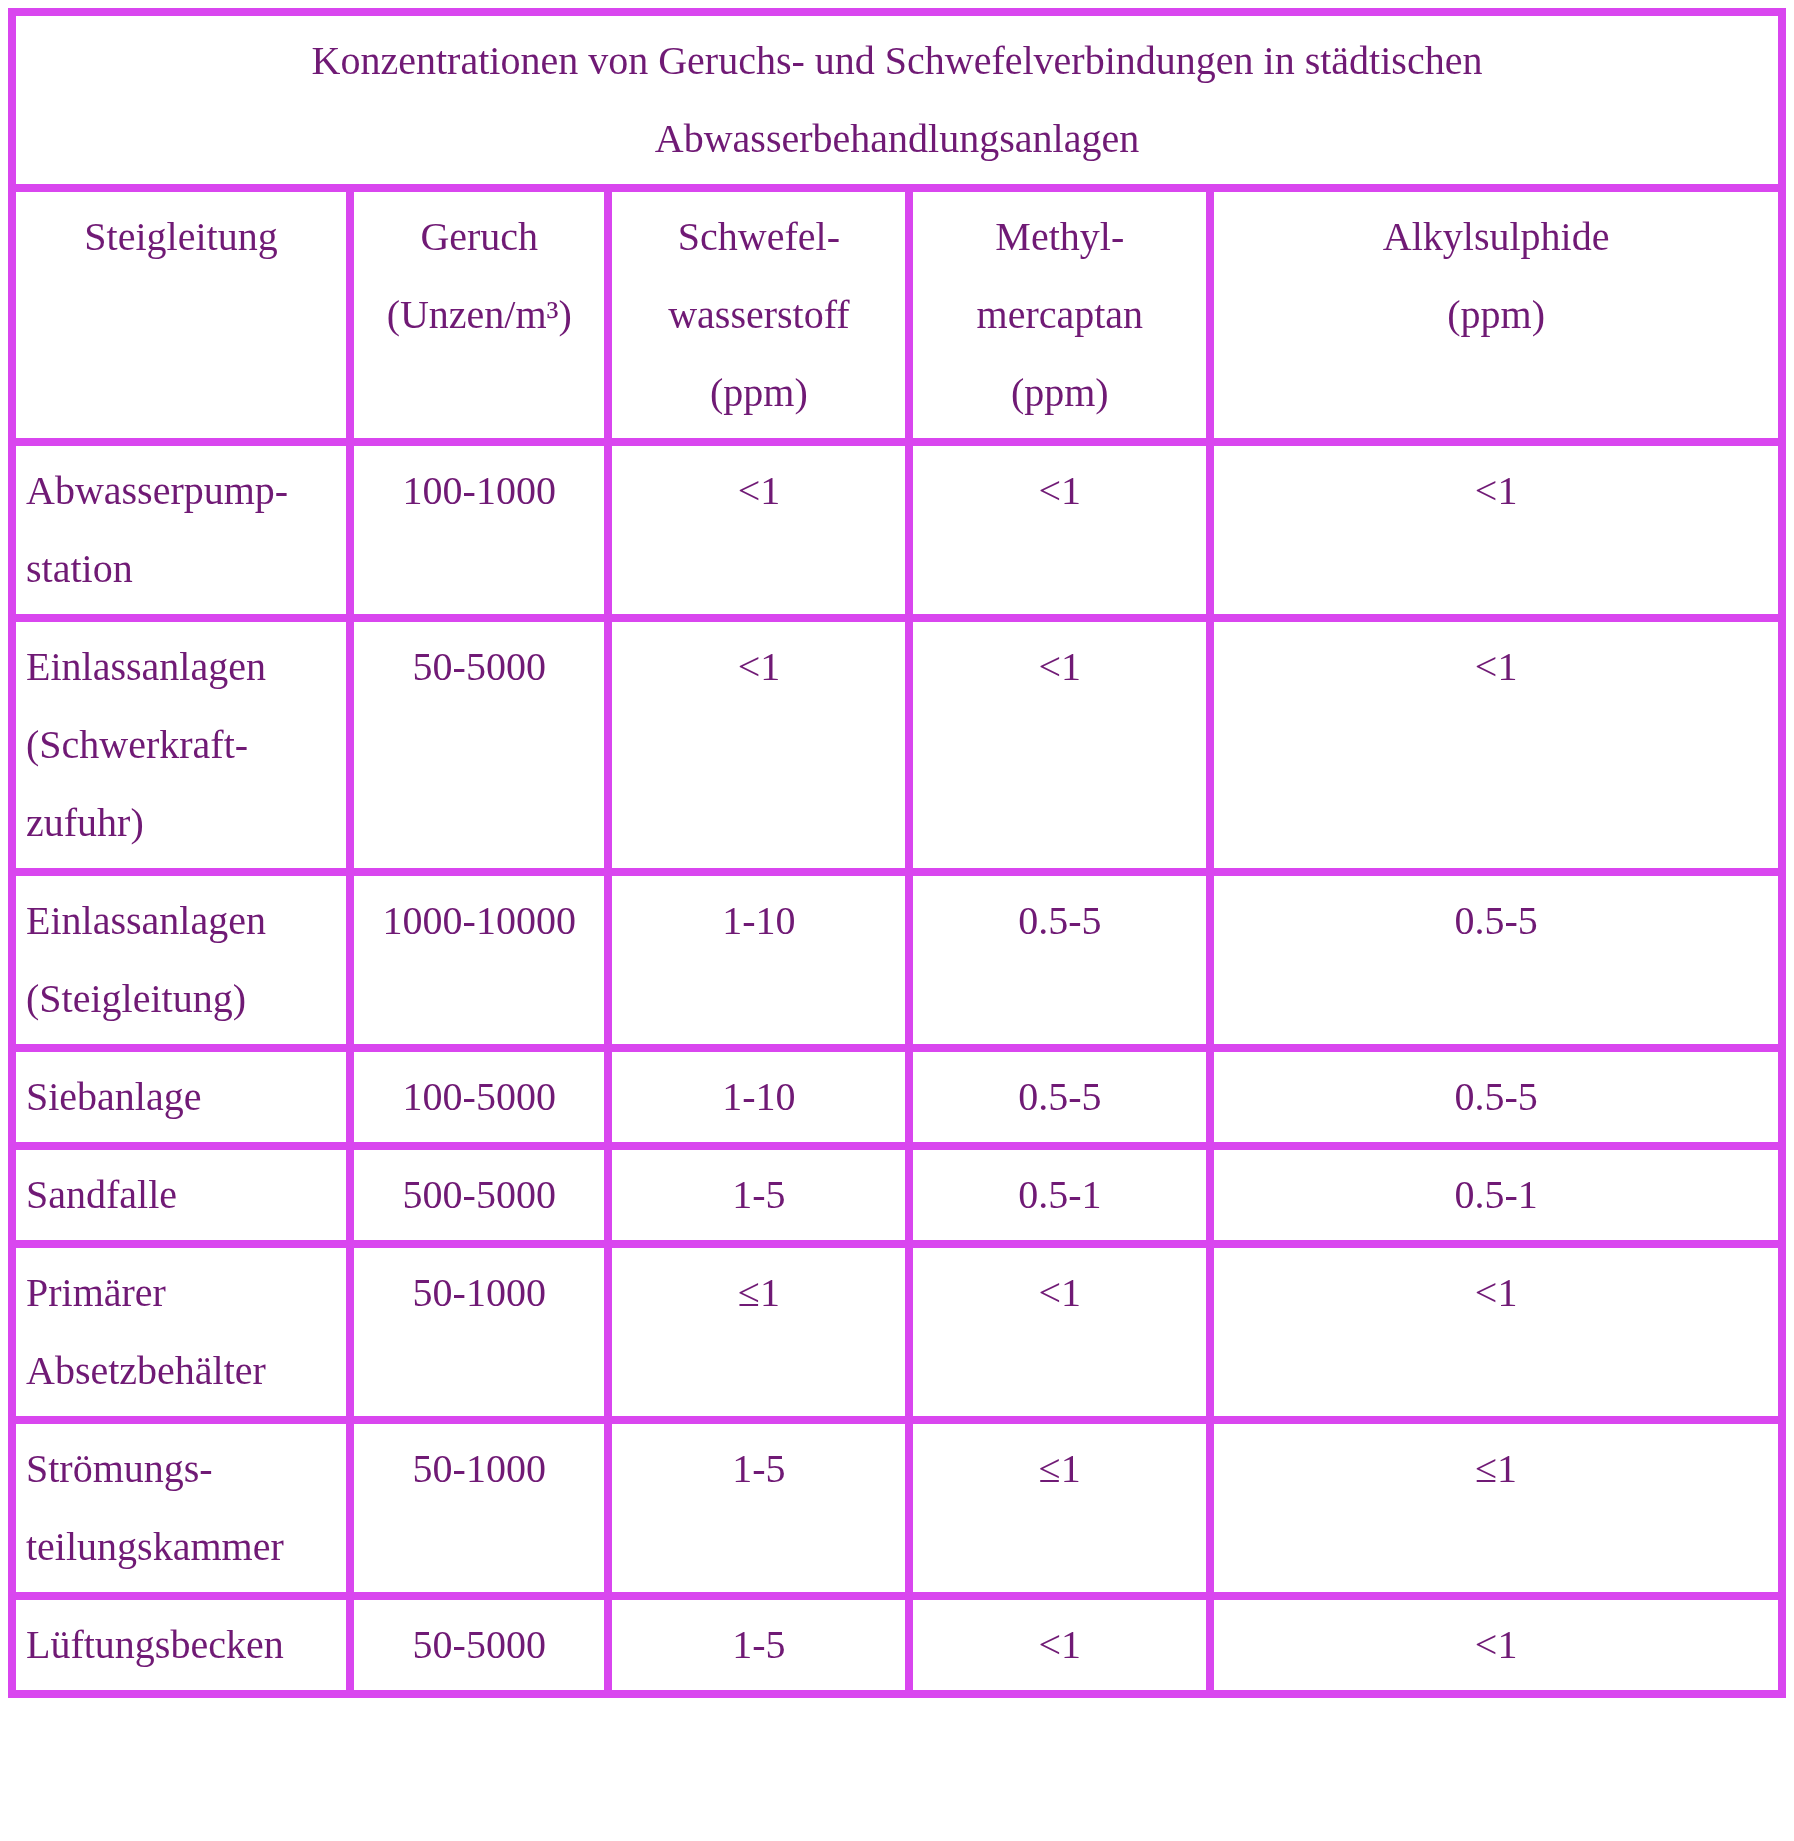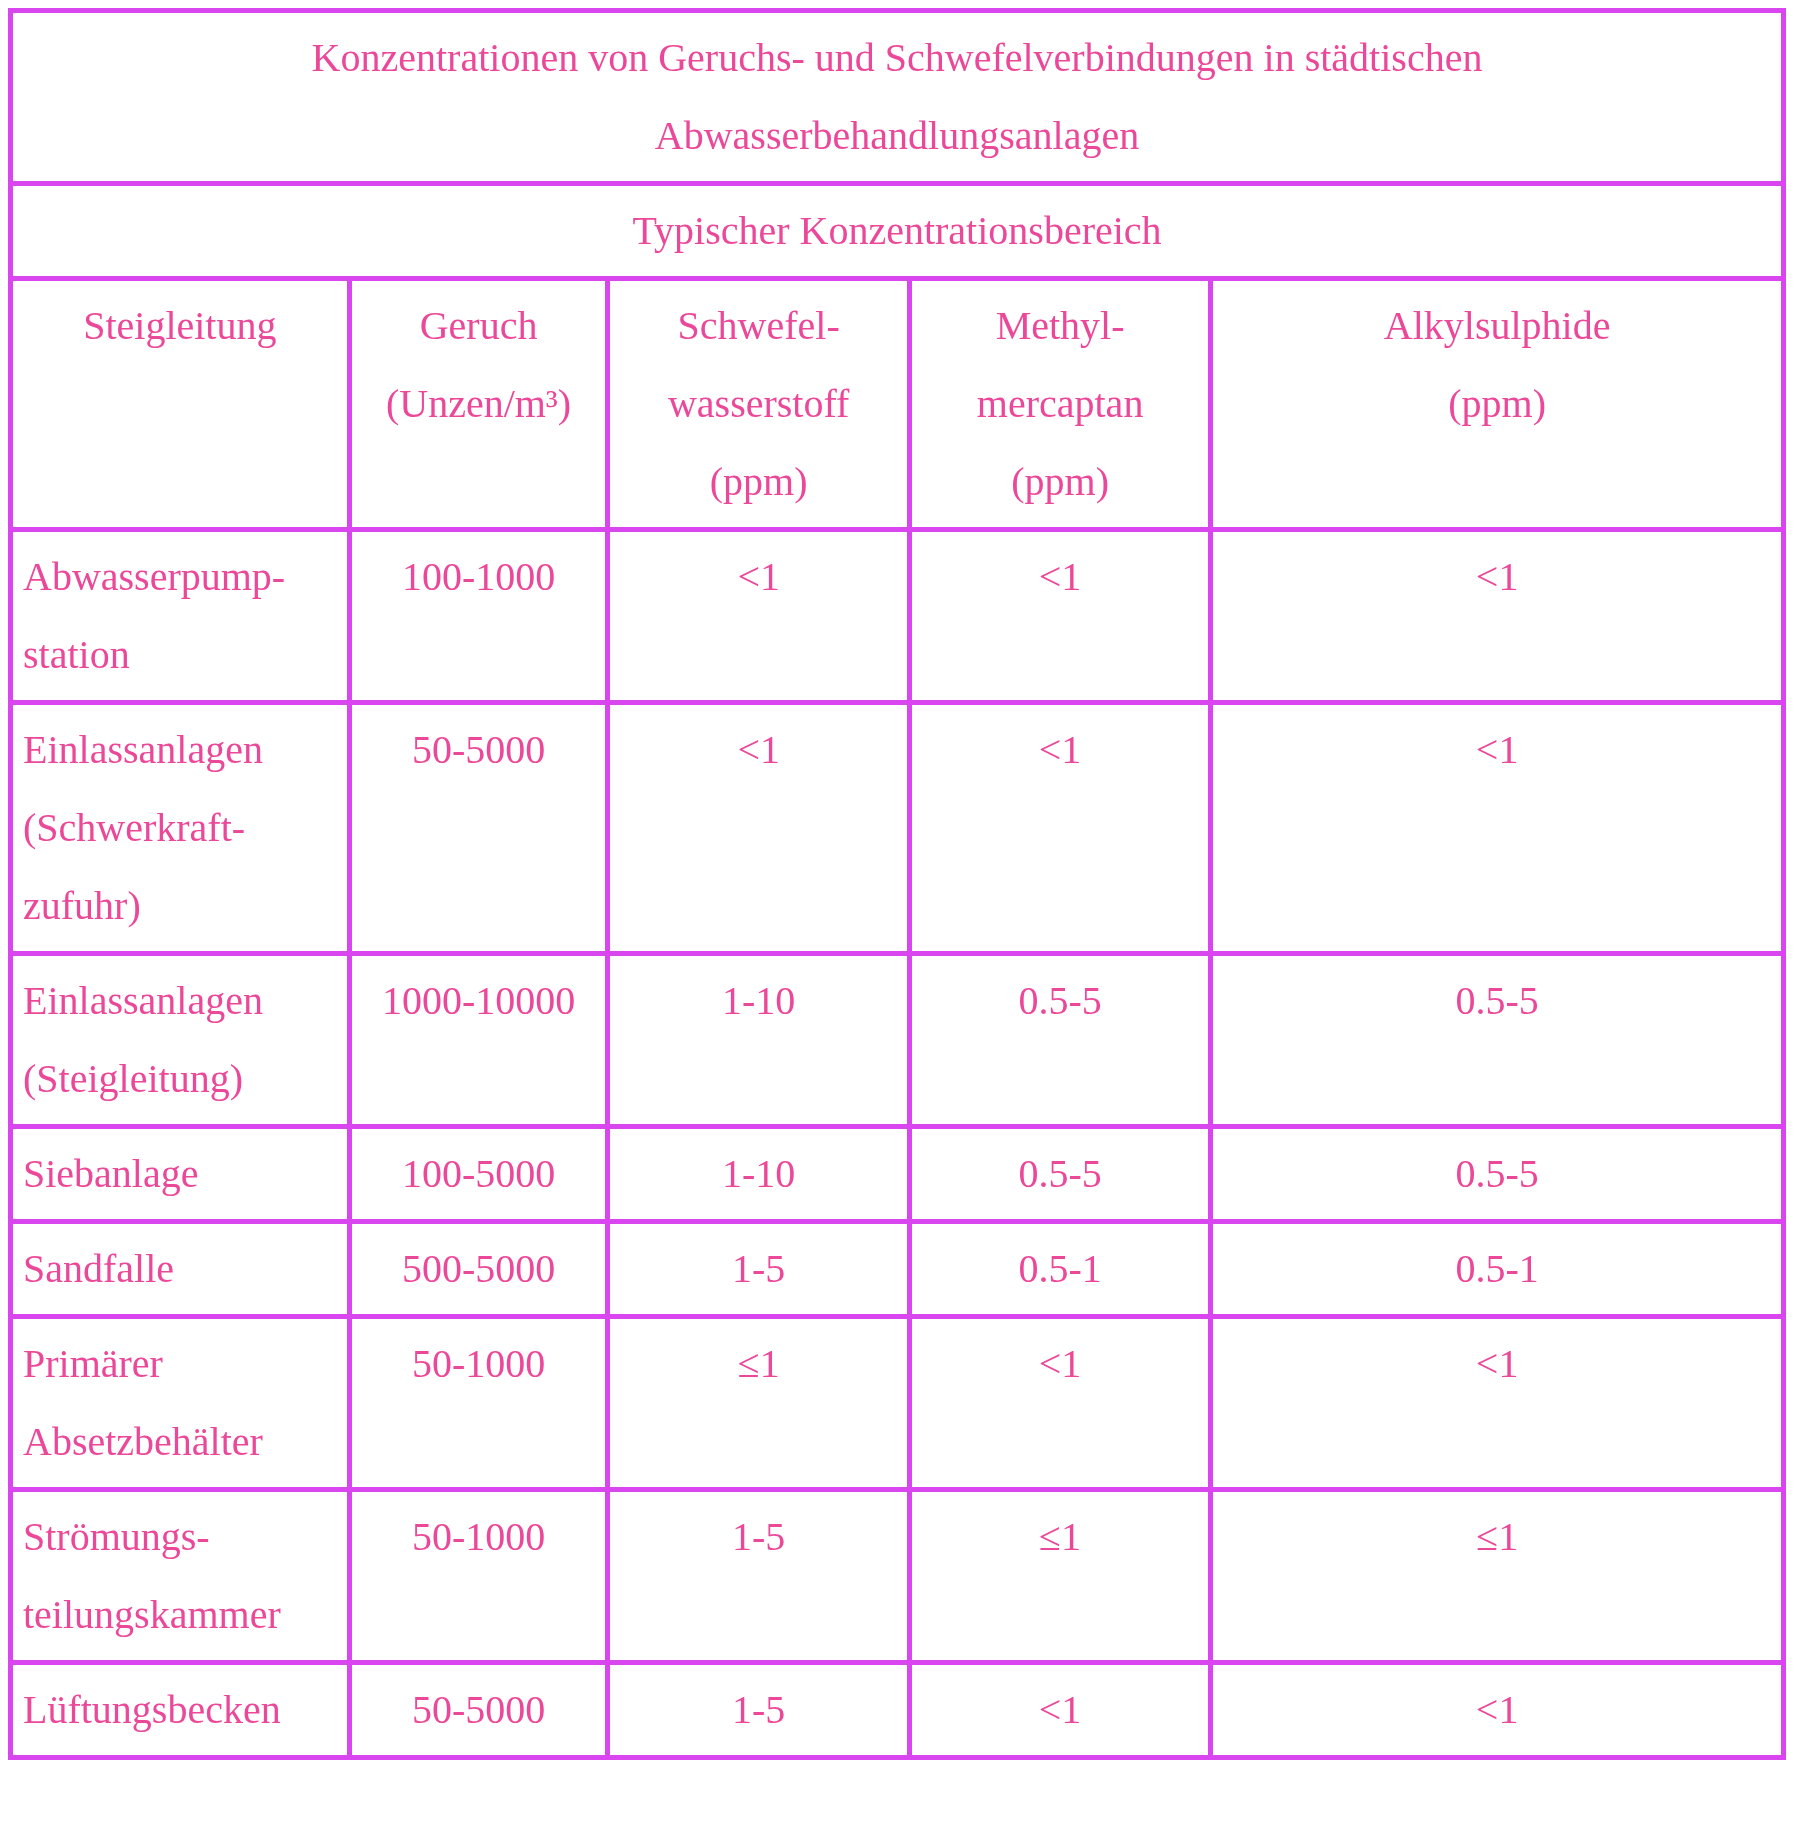--- a/index.html
+++ b/index.html
@@ -15,29 +15,29 @@
     padding: 8px;
     background: #ffffff;
   }
   table.doc-table {
     border-collapse: collapse;
     table-layout: fixed;
     width: 1778px;
     background: #ffffff;
   }
   table.doc-table td, table.doc-table th {
-    border: 5px solid #d946ef;
+    border: 8px solid #d946ef;
     font-size: 40px;
     line-height: 78px;
     font-weight: normal;
     vertical-align: top;
     padding: 6px 10px;
     white-space: pre-line;
     overflow: hidden;
-    color: #ec4899;
+    color: #701a75;
   }
   
   col.c-install { width: 19.1%; }
   col.c-geruch  { width: 14.6%; }
   col.c-h2s     { width: 17.0%; }
   col.c-methyl  { width: 17.0%; }
   col.c-alkyl   { width: 32.3%; }
 
   .t-center { text-align: center; }
   .t-left   { text-align: left; padding-left: 16px; }
@@ -56,23 +56,20 @@
       <col class="c-methyl">
       <col class="c-alkyl">
     </colgroup>
     <tbody>
 
       <tr>
         <td colspan="5" class="t-center pad-r">Konzentrationen von Geruchs- und Schwefelverbindungen in städtischen
 Abwasserbehandlungsanlagen</td>
       </tr>
 
-      <tr>
-        <td colspan="5" class="t-center pad-r">Typischer Konzentrationsbereich</td>
-      </tr>
 
       <tr>
         <td class="t-center">Steigleitung</td>
         <td class="t-center">Geruch
 (Unzen/m³)</td>
         <td class="t-center">Schwefel-
 wasserstoff
 (ppm)</td>
         <td class="t-center">Methyl-
 mercaptan

